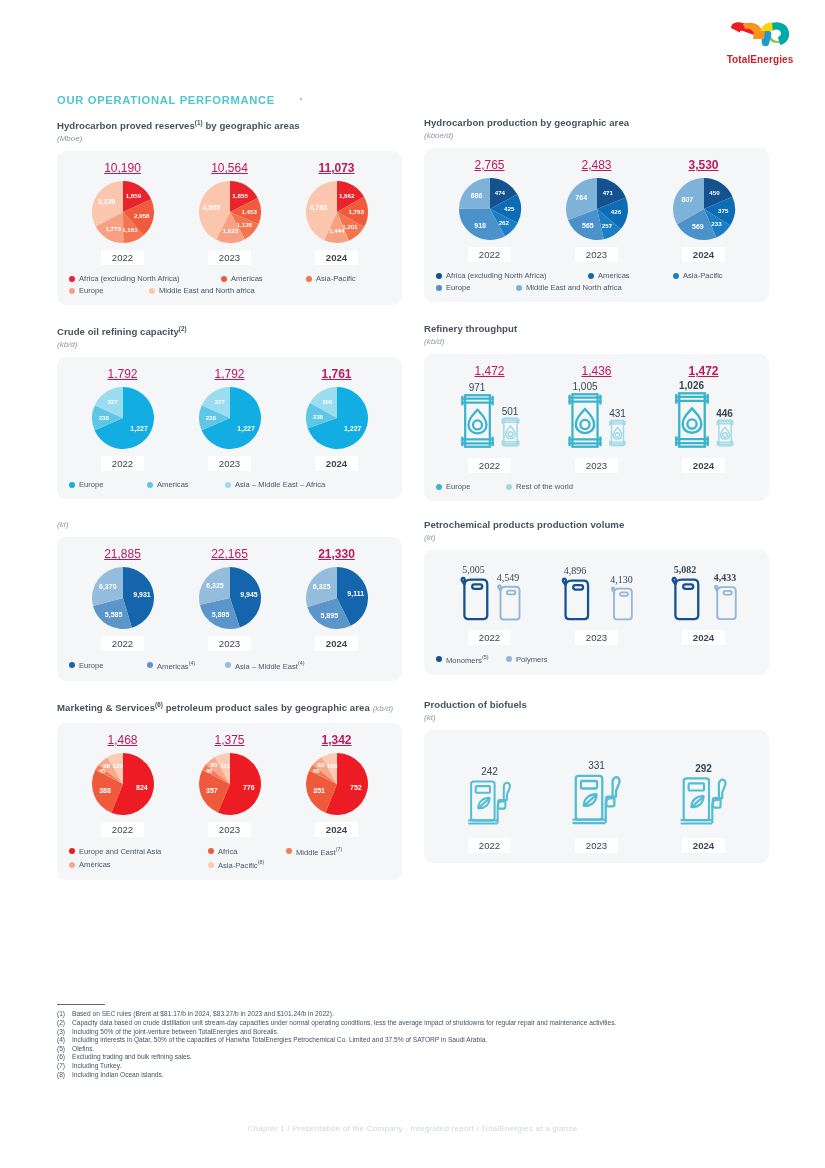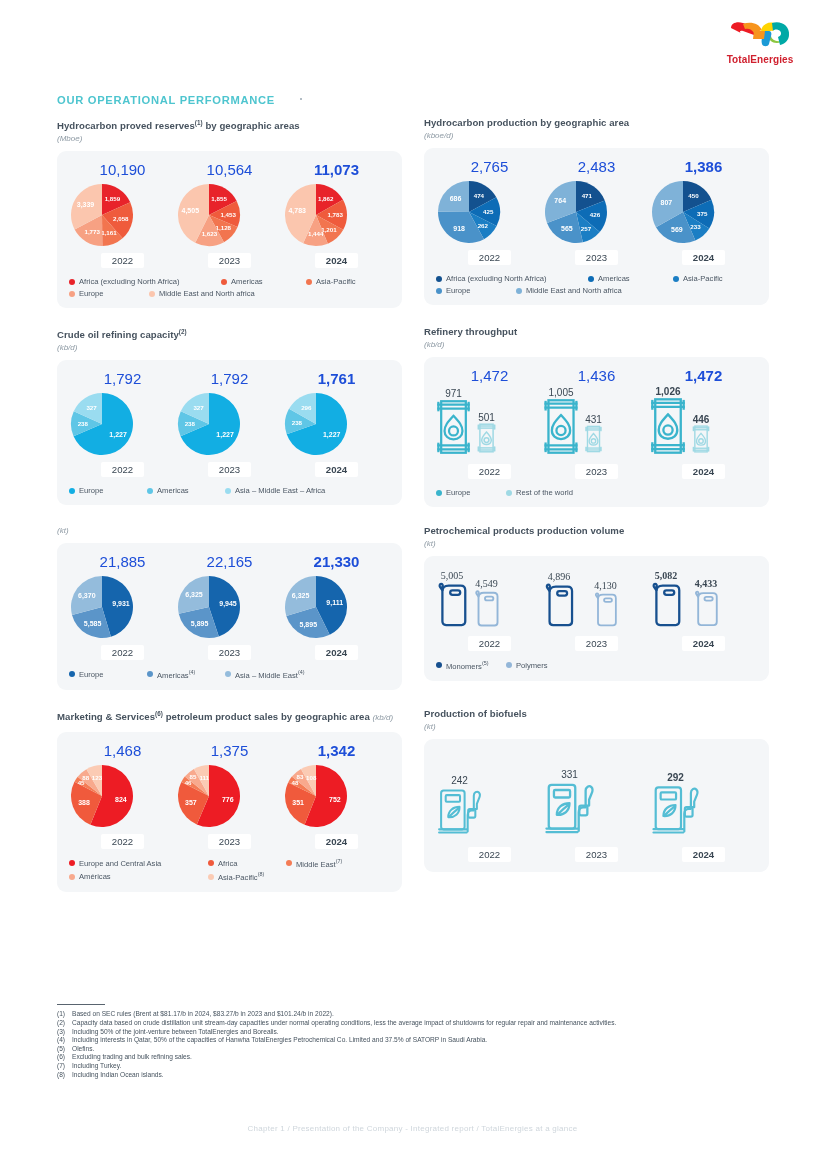--- a/index.html
+++ b/index.html
@@ -41,26 +41,26 @@
 
   .card {
     background: #f4f6f8; border-radius: 9px;
     margin-top: 8px; padding: 10px 12px 10px 12px;
     position: relative;
   }
 
   .totals { display: flex; }
   .totals > div {
     flex: 1; text-align: center;
-    font-size: 15px; color: #1d4ed8;
+    font-size: 12px; color: #be185d; text-decoration: underline;
   }
   .totals > div.bold { font-weight: bold; }
 
   .charts { display: flex; margin-top: 4px; }
-  .charts > div { flex: 1; display: flex; align-items: flex-end; }
+  .charts > div { flex: 1; display: flex; justify-content: center; align-items: flex-end; }
 
   .yearrow { display: flex; margin-top: 5px; }
   .yearrow > div { flex: 1; display: flex; justify-content: center; }
   .yearbox {
     background: #ffffff; border-radius: 2px;
     padding: 2px 11px; font-size: 9.6px; color: #3a4753;
   }
   .yearbox.bold { font-weight: bold; }
 
   .legend { margin-top: 9px; font-size: 7.6px; color: #4a5663; }
@@ -214,21 +214,21 @@
             </div>
           </div>
         </div>
         <div class="col">
           <div class="blk-title">Hydrocarbon production by geographic area</div>
           <div class="blk-unit">(kboe/d)</div>
           <div class="card">
             <div class="totals">
               <div class="">2,765</div>
               <div class="">2,483</div>
-              <div class="bold">1,386</div>
+              <div class="bold">3,530</div>
             </div>
             <div class="charts" style="margin-top: 4px;">
               <div>
                 <svg class="pie" width="66" height="66" viewBox="0 0 66 66">
                   <path d="M 33 33 L 33.00 2.00 A 31 31 0 0 1 60.30 18.31 Z" fill="#13518f"></path>
                   <text class="slice-lbl" x="42.9" y="18.7" text-anchor="middle">474</text>
                   <path d="M 33 33 L 60.30 18.31 A 31 31 0 0 1 60.61 47.10 Z" fill="#0d6cb6"></path>
                   <text class="slice-lbl" x="52.2" y="35.0" text-anchor="middle">425</text>
                   <path d="M 33 33 L 60.61 47.10 A 31 31 0 0 1 47.95 60.16 Z" fill="#1b7ec4"></path>
                   <text class="slice-lbl" x="46.8" y="48.6" text-anchor="middle">262</text>

